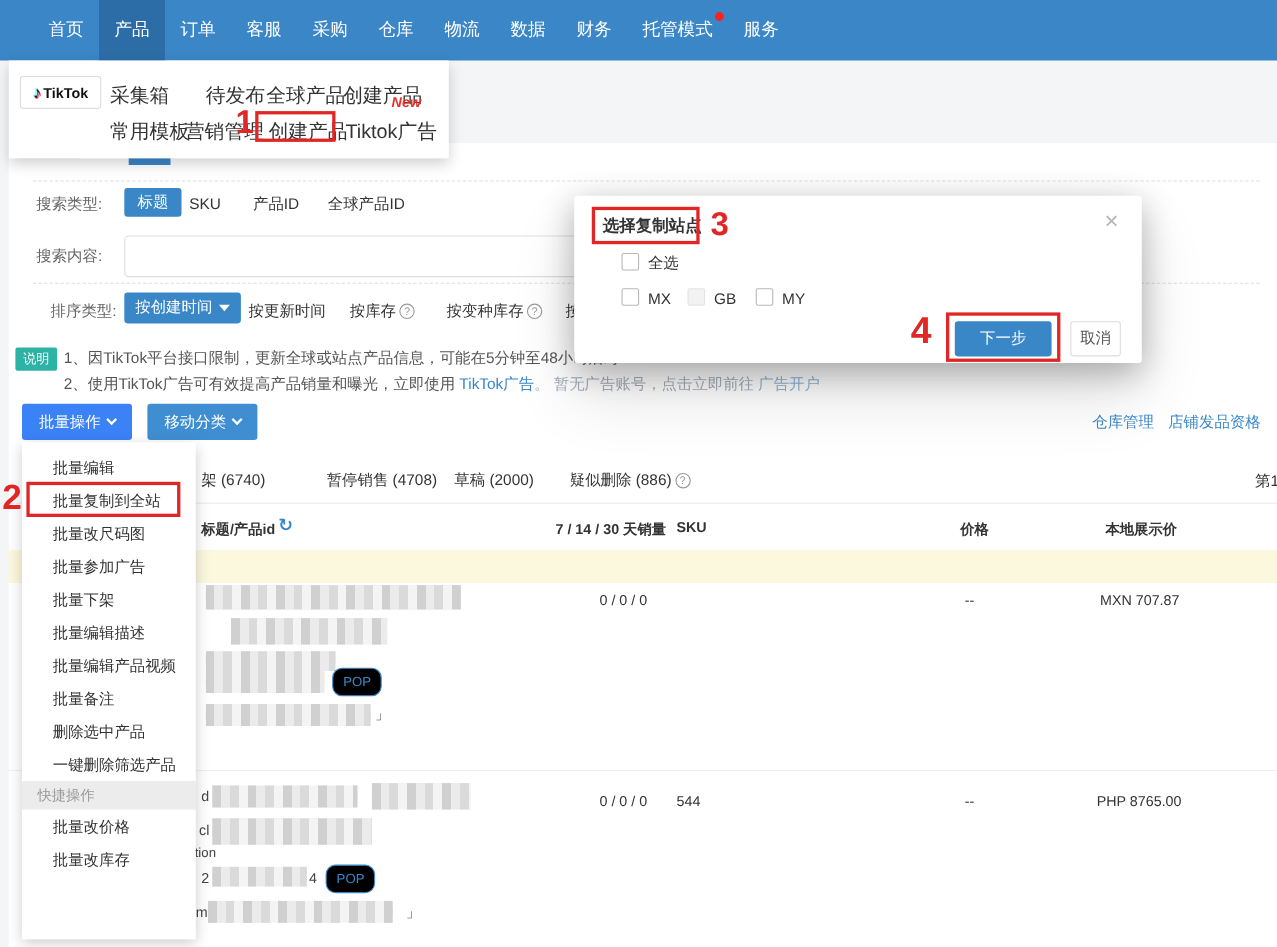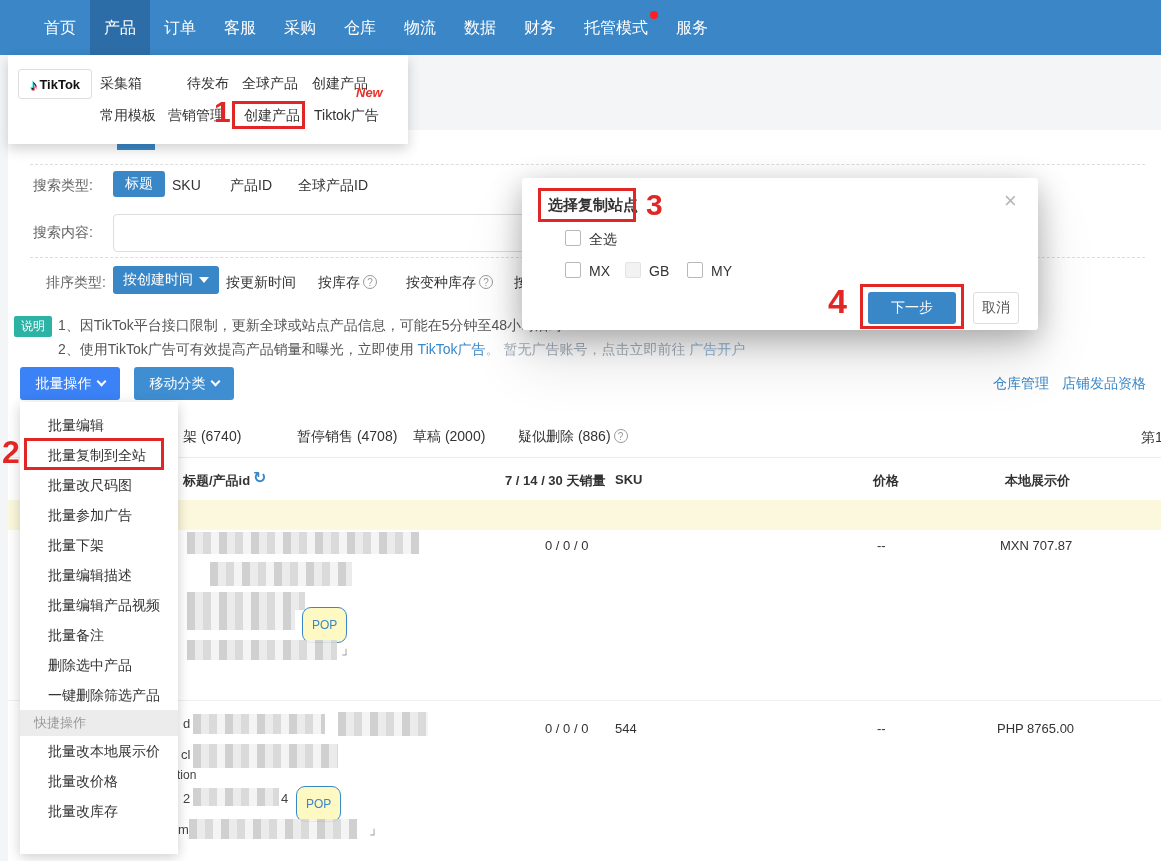--- a/index.html
+++ b/index.html
@@ -11,21 +11,21 @@
   .nav { position:absolute; left:0; top:0; width:1161px; height:55px; background:#3a86c6; display:flex; padding-left:30px; z-index:20; }
   .nav-item { position:relative; color:#fff; font-size:16px; font-weight:normal; line-height:55px; padding:0 14px; cursor:pointer; white-space:nowrap; }
   .nav-item.active { background:#2d6da7; }
   .red-dot { position:absolute; top:11px; right:4px; width:8px; height:8px; border-radius:50%; background:#ff1f1f; }
 
   
   .pmenu { position:absolute; left:8px; top:55px; width:400px; height:89px; background:#fff; box-shadow:0 5px 12px rgba(0,0,0,.18); z-index:40; }
   .logo-box { position:absolute; left:10px; top:14px; width:74px; height:30px; border:1px solid #ddd; border-radius:3px; display:flex; align-items:center; justify-content:center; background:#fff; }
   .tiktok-note { font-size:15px; font-weight:bold; color:#111; text-shadow:-1px -1px 0 #25f4ee, 1px 1px 0 #fe2c55; margin-right:2px; }
   .logo-text { font-size:13px; font-weight:bold; color:#111; }
-  .pm-item { position:absolute; font-size:14px; color:#333; cursor:pointer; white-space:nowrap; }
+  .pm-item { position:absolute; font-size:18px; color:#333; cursor:pointer; white-space:nowrap; }
   .new-tag { position:absolute; left:348px; top:30px; color:#e8312a; font-size:13px; font-weight:bold; font-style:italic; }
 
   
   .ann-box { position:absolute; border:3px solid #e12626; z-index:60; pointer-events:none; }
   .ann-num { position:absolute; color:#e12626; font-weight:bold; z-index:60; line-height:1; }
 
   
   .card { position:absolute; left:8px; top:130px; width:1153px; height:731px; background:#fff; }
   .dashed { position:absolute; border-top:1px dashed #ddd; width:1115px; left:30px; }
   .flabel { position:absolute; font-size:14px; color:#666; }
@@ -50,21 +50,21 @@
   .tabline { position:absolute; left:8px; top:457px; width:1153px; height:1px; background:#ebebeb; }
   .tab { position:absolute; font-size:14px; color:#333; cursor:pointer; white-space:nowrap; }
   .pag { position:absolute; left:1141px; top:429px; font-size:14px; color:#333; white-space:nowrap; }
 
   .th { position:absolute; font-size:13px; font-weight:bold; color:#333; white-space:nowrap; }
   .refresh { position:absolute; left:253px; top:468px; color:#3a87c8; font-size:16px; font-weight:bold; cursor:pointer; }
   .yellow-strip { position:absolute; left:8px; top:500px; width:1153px; height:30px; background:#fcf8dd; }
   .rowsep { position:absolute; left:8px; top:700px; width:1153px; height:1px; background:#f0f0f0; }
 
   .cell { position:absolute; font-size:13px; color:#333; white-space:nowrap; }
-  .pop-badge { position:absolute; border:1px solid #3a87c8; color:#3a87c8; font-size:12px; border-radius:9px; padding:10px 9px; background:#fef9c3; }
+  .pop-badge { position:absolute; border:1px solid #3a87c8; color:#3a87c8; font-size:12px; border-radius:9px; padding:5px 9px; background:#000000; }
   .pix { position:absolute; opacity:.9;
     background-image:
       repeating-linear-gradient(90deg,#cbcbcb 0 8px,#e9e9e9 8px 16px,#d7d7d7 16px 24px,#f3f3f3 24px 32px),
       repeating-linear-gradient(0deg,rgba(255,255,255,.45) 0 7px,rgba(175,175,175,.35) 7px 14px); }
   .frag { position:absolute; font-size:13px; color:#444; white-space:nowrap; }
 
   
   .bmenu { position:absolute; left:20px; top:402px; width:158px; height:452px; background:#fff; box-shadow:0 3px 12px rgba(0,0,0,.2); z-index:30; padding-top:8px; }
   .bm-item { height:30px; line-height:30px; padding-left:28px; font-size:14px; color:#333; cursor:pointer; white-space:nowrap; }
   .bm-section { height:26px; line-height:26px; padding-left:14px; font-size:13px; color:#999; background:#ececec; }
@@ -170,21 +170,20 @@
     <div class="bm-item">批量复制到全站</div>
     <div class="bm-item">批量改尺码图</div>
     <div class="bm-item">批量参加广告</div>
     <div class="bm-item">批量下架</div>
     <div class="bm-item">批量编辑描述</div>
     <div class="bm-item">批量编辑产品视频</div>
     <div class="bm-item">批量备注</div>
     <div class="bm-item">删除选中产品</div>
     <div class="bm-item">一键删除筛选产品</div>
     <div class="bm-section">快捷操作</div>
-    <div class="bm-item">批量改本地展示价</div>
     <div class="bm-item">批量改价格</div>
     <div class="bm-item">批量改库存</div>
   </div>
   <div class="ann-box" style="left:24px; top:438px; width:140px; height:32px;"></div>
   <div class="ann-num" style="left:2px; top:436px; font-size:32px;">2</div>
 
   <div class="nav">
     <div class="nav-item">首页</div>
     <div class="nav-item active">产品</div>
     <div class="nav-item">订单</div>

